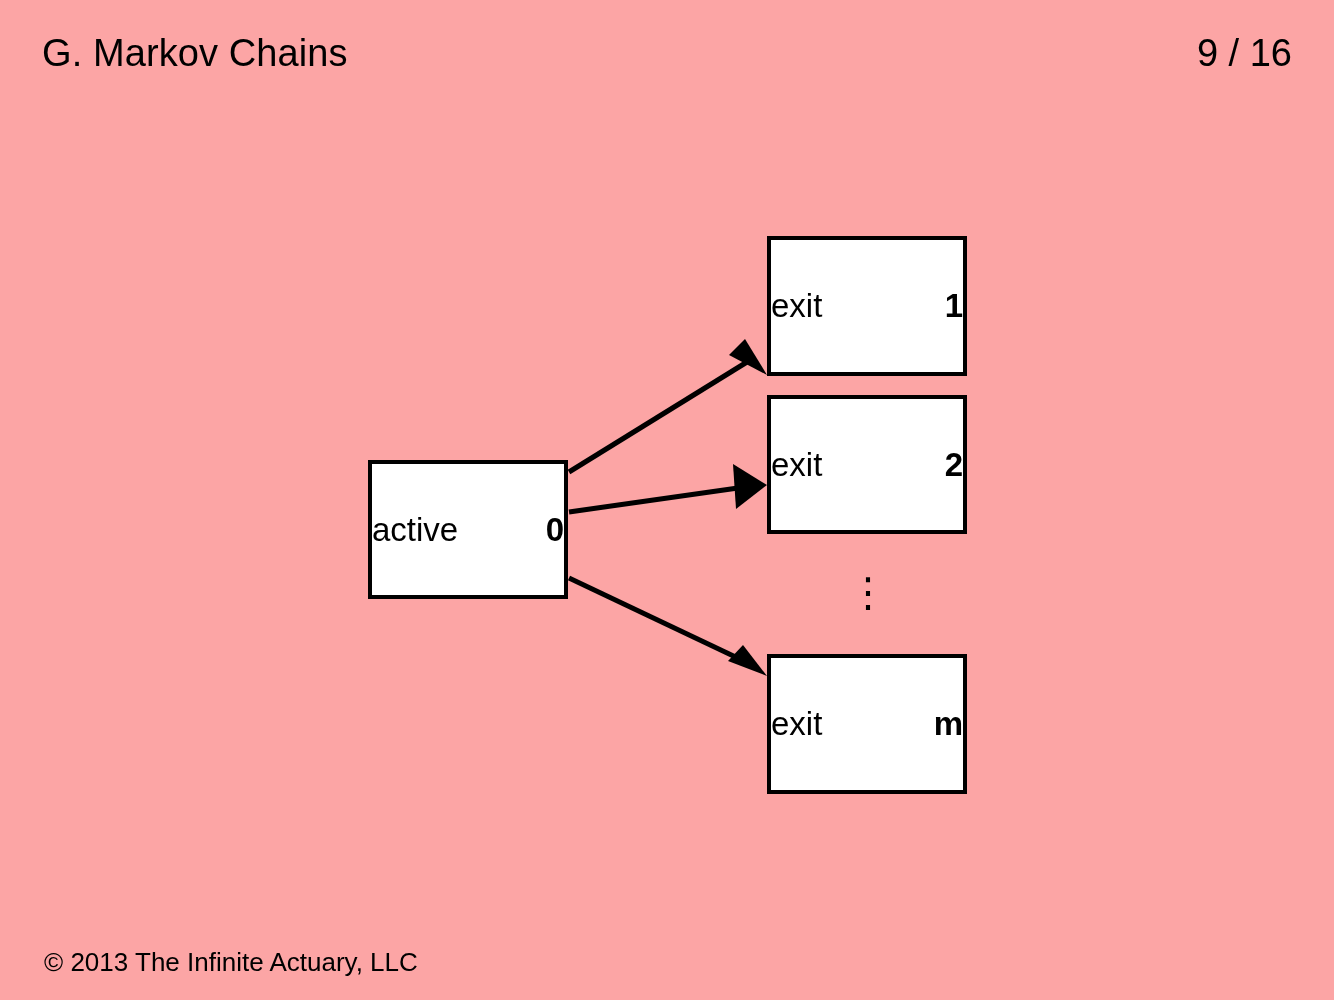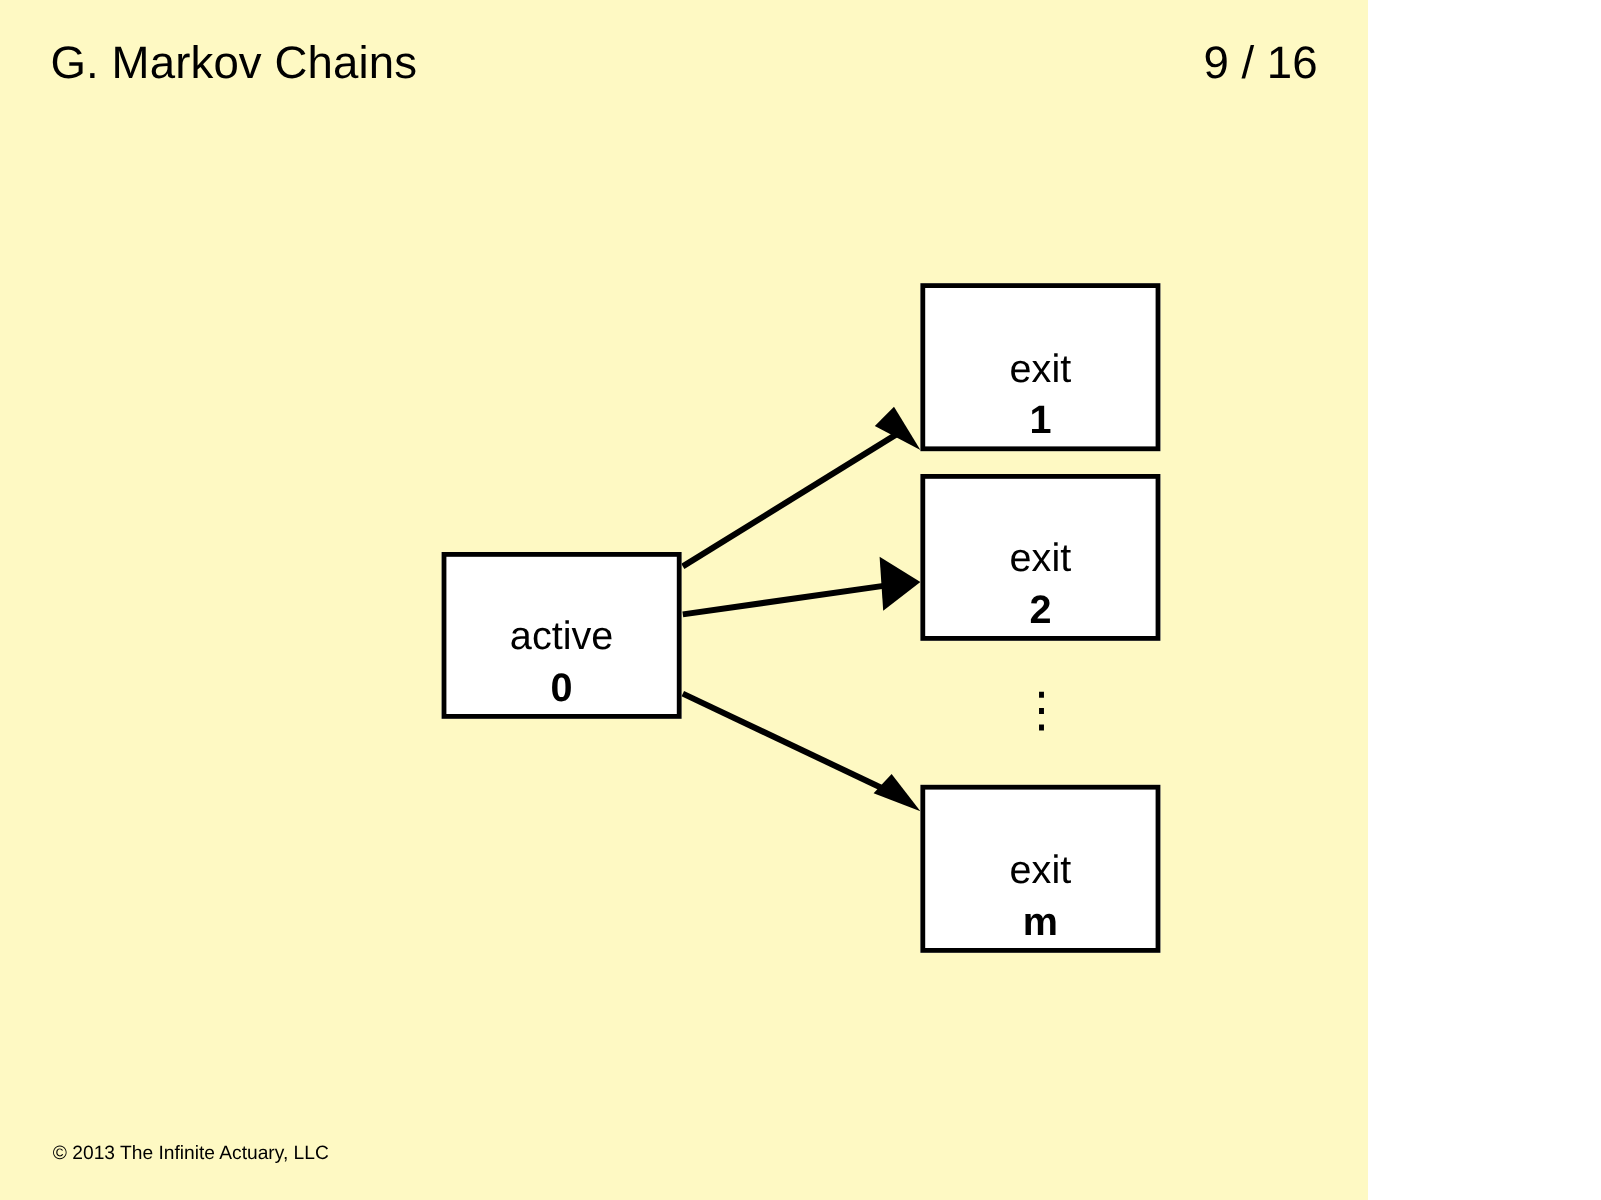--- a/index.html
+++ b/index.html
@@ -7,23 +7,23 @@
     margin: 0;
     padding: 0;
     background: #ffffff;
   }
   body {
     font-family: "Liberation Sans", "DejaVu Sans", sans-serif;
     color: #000000;
   }
   .slide {
     position: relative;
-    width: 1140px;
+    width: 1334px;
     height: 1000px;
-    background: #fef9c3;
+    background: #fca5a5;
     overflow: hidden;
   }
 
   
   .slide-title {
     position: absolute;
     left: 42px;
     top: 30px;
     font-size: 38px;
     line-height: 46px;
@@ -63,23 +63,22 @@
     top: 0;
     width: 1334px;
     height: 1000px;
   }
   .node-box {
     position: absolute;
     box-sizing: border-box;
     border: 4px solid #000000;
     background: #ffffff;
     display: flex;
-    flex-direction: column;
     align-items: center;
-    justify-content: flex-end;
+    justify-content: space-between;
     z-index: 3;
   }
   .node-label {
     font-size: 33px;
     line-height: 42px;
     font-weight: 400;
   }
   .node-id {
     font-size: 33px;
     line-height: 44px;
@@ -156,21 +155,21 @@
   }
   .formula .qmark {
     font-size: 40px;
   }
 
   
   .footer {
     position: absolute;
     left: 44px;
     bottom: 24px;
-    font-size: 16px;
+    font-size: 26px;
     line-height: 28px;
     font-weight: 400;
     white-space: nowrap;
   }
 </style>
 </head>
 <body>
 
 <div class="slide">
 

